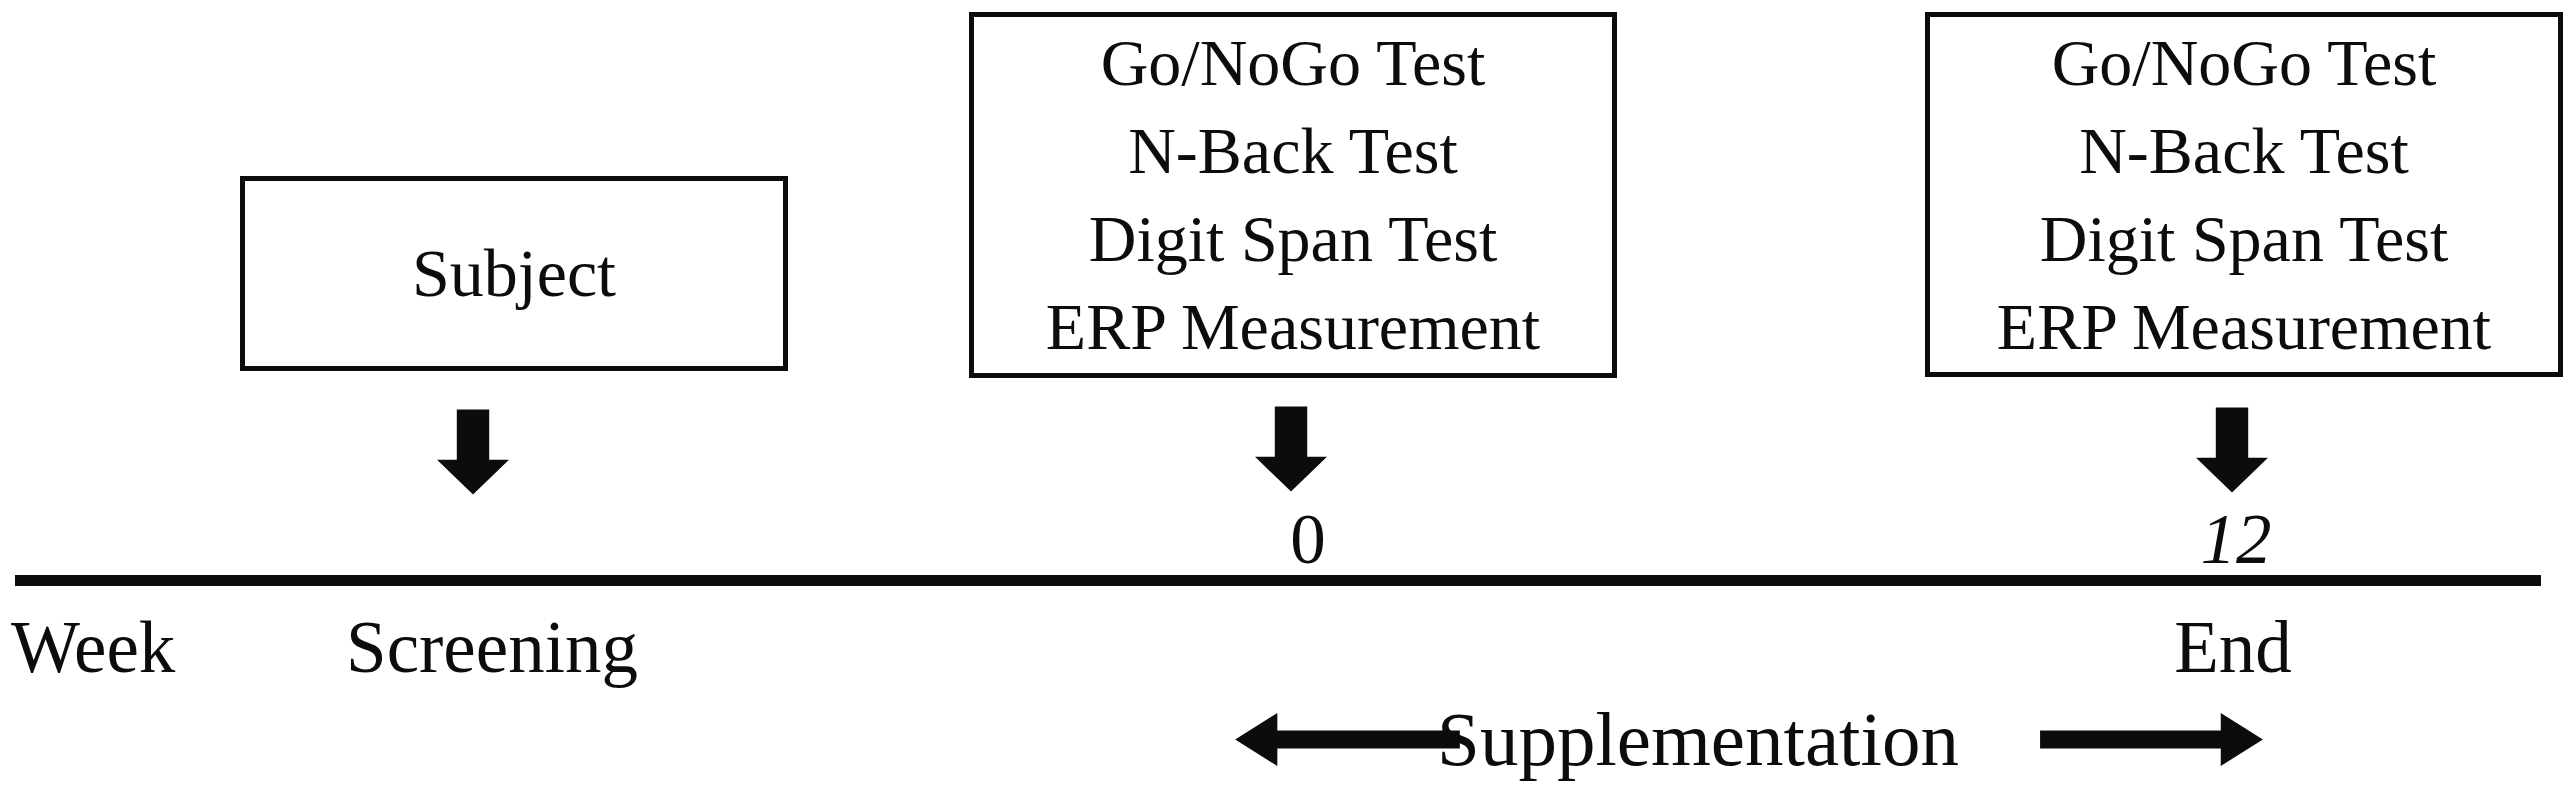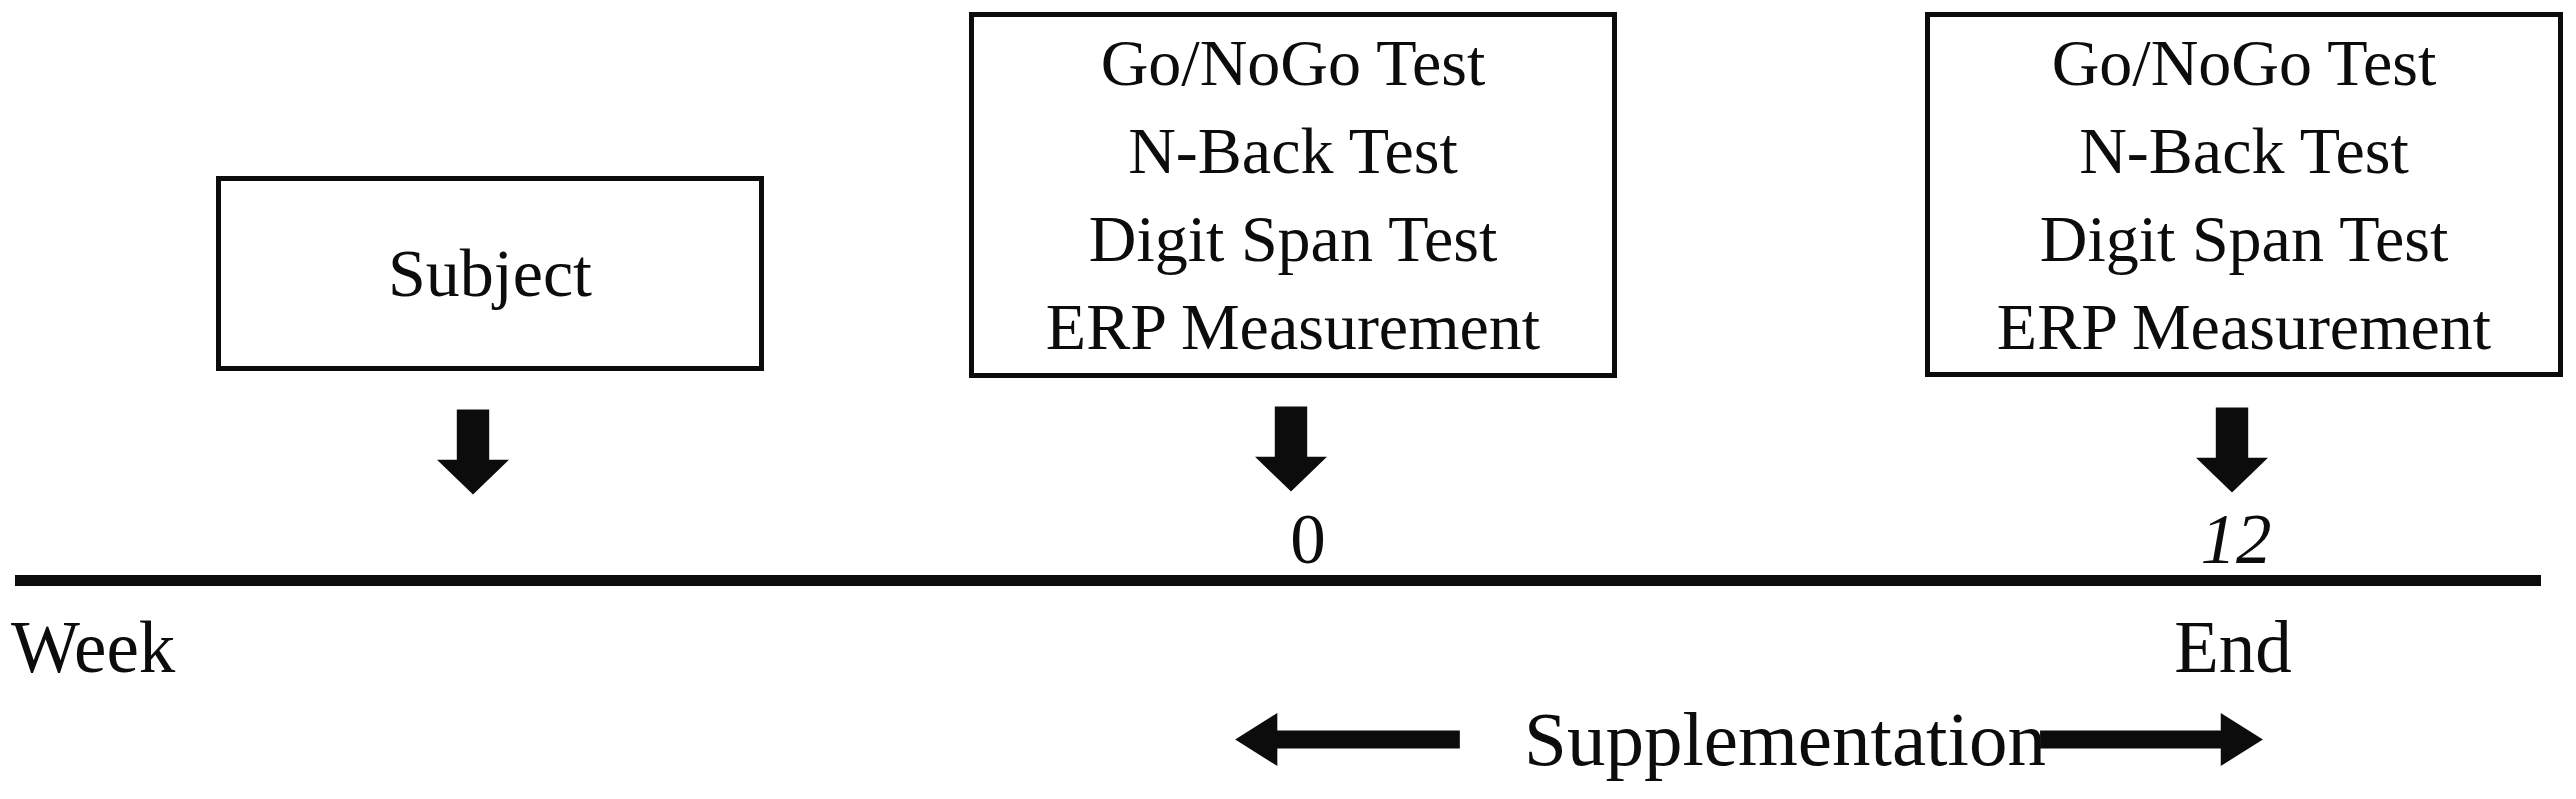--- a/index.html
+++ b/index.html
@@ -28,21 +28,21 @@
     flex-direction: column;
     justify-content: center;
     align-items: center;
     text-align: right;
     box-sizing: border-box;
   }
   .box-line {
     white-space: nowrap;
   }
   .box-subject {
-    left: 216px; top: 176px;
+    left: 240px; top: 176px;
     width: 548px; height: 195px;
   }
   .box-subject .box-line {
     font-size: 68px;
     line-height: 89px;
   }
   .box-tests-baseline {
     left: 969px; top: 12px;
     width: 648px; height: 366px;
   }
@@ -96,21 +96,21 @@
   .suppl-arrow {
     position: absolute;
     top: 713px;
     height: 53px;
     color: var(--ink, #0c0c0c);
   }
   .suppl-arrow.left  { left: 1235px; width: 225px; }
   .suppl-arrow.right { left: 2040px; width: 223px; }
   .suppl-label {
     position: absolute;
-    left: 1785px; top: 701px;
+    left: 1698px; top: 701px;
     font-size: 77px;
     line-height: 77px;
     transform: translateX(-50%);
     white-space: nowrap;
   }
 </style>
 </head>
 <body>
 
 <div class="figure">
@@ -142,20 +142,21 @@
   <svg class="down-arrow a3" viewBox="0 0 120 142" aria-hidden="true">
     <path d="M33,0 H87 V84 H120 L60,142 L0,84 H33 Z" fill="currentColor"></path>
   </svg>
 
   <div class="tick-number n0">0</div>
   <div class="tick-number n12">12</div>
 
   <div class="axis-line"></div>
 
   <div class="axis-label">Week</div>
+  <div class="stage-label screening">Screening</div>
   <div class="stage-label end">End</div>
 
   <svg class="suppl-arrow left" viewBox="0 0 373 88" aria-hidden="true">
     <path d="M373,29 H70 V0 L0,44 L70,88 V59 H373 Z" fill="currentColor"></path>
   </svg>
   <div class="suppl-label">Supplementation</div>
   <svg class="suppl-arrow right" viewBox="0 0 370 88" aria-hidden="true">
     <path d="M0,29 H300 V0 L370,44 L300,88 V59 H0 Z" fill="currentColor"></path>
   </svg>
 

